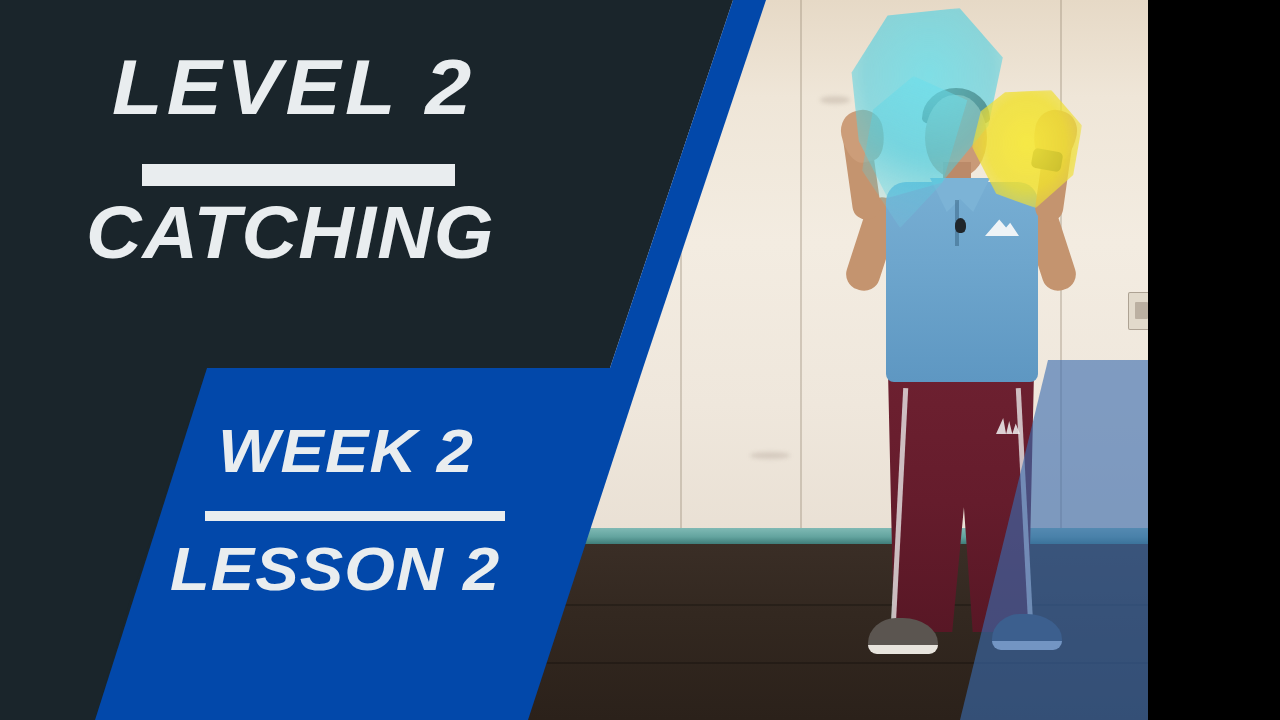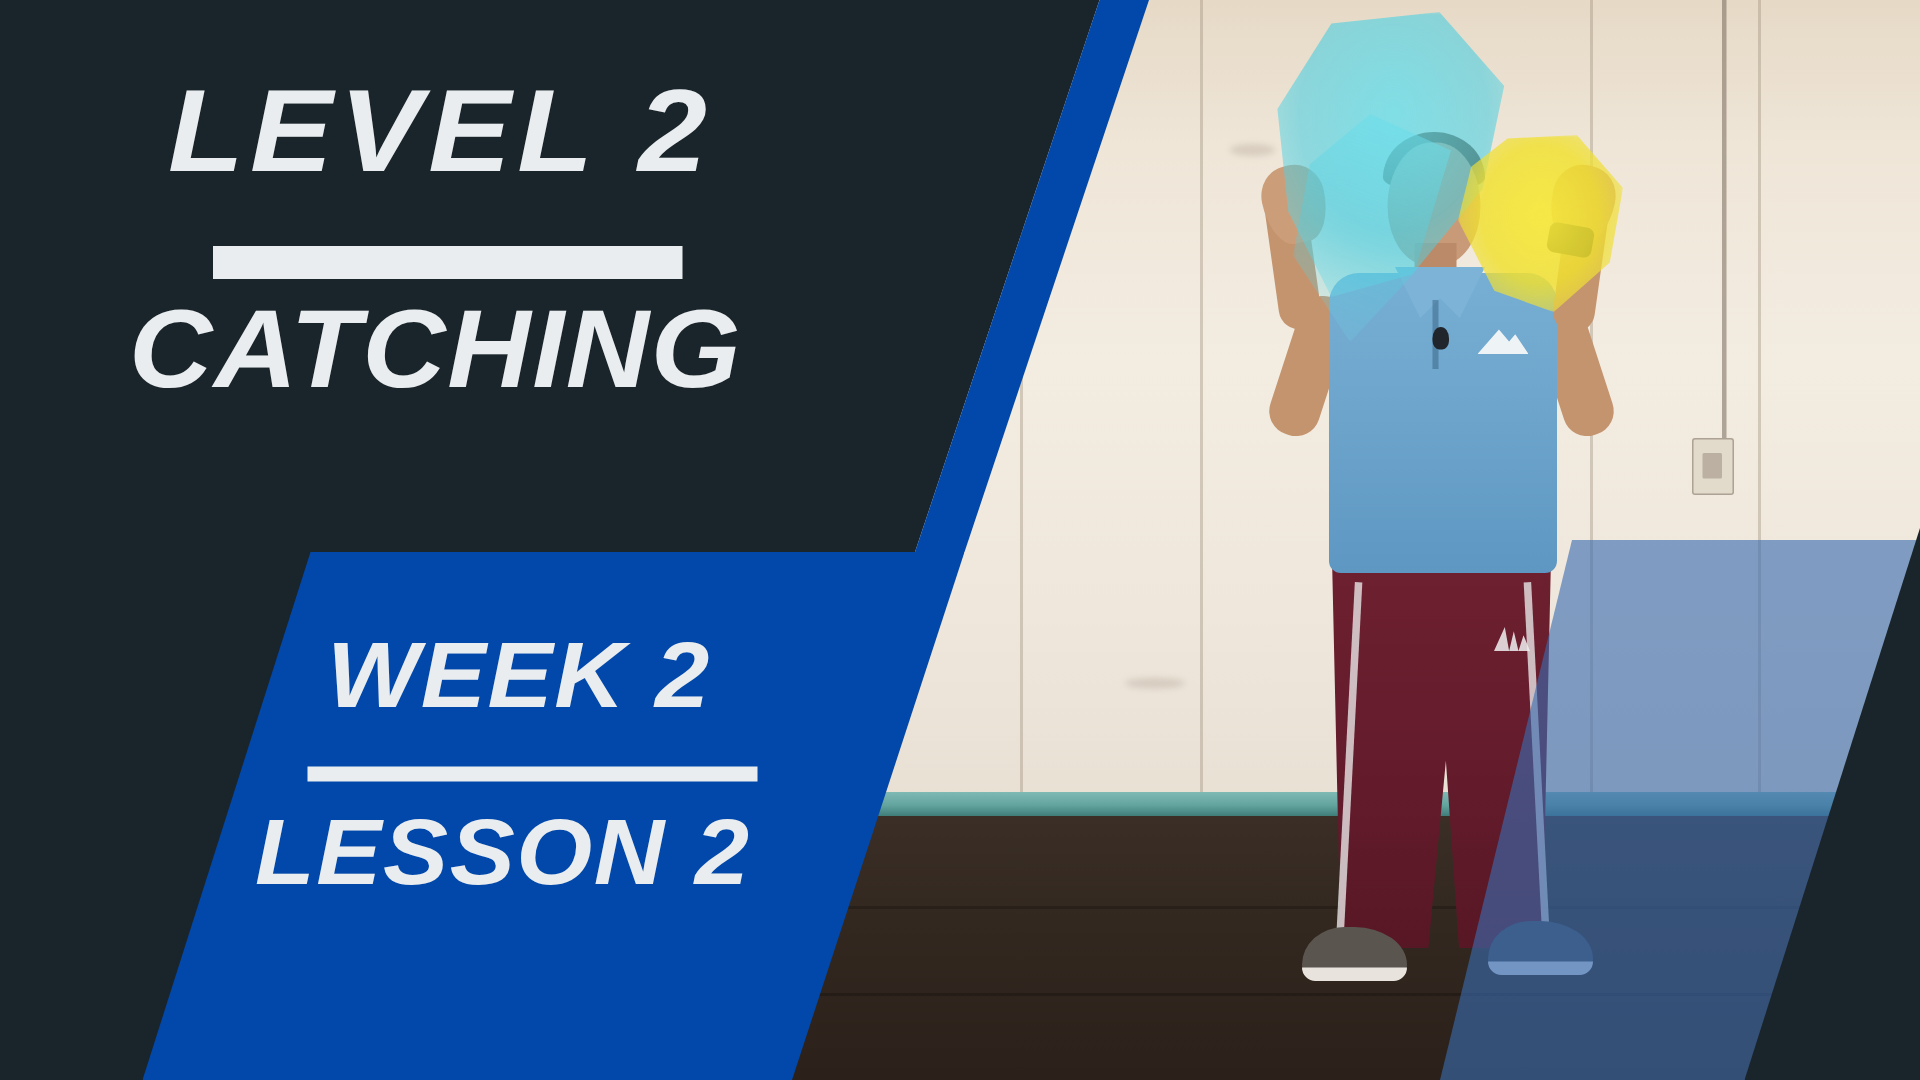--- a/index.html
+++ b/index.html
@@ -2,21 +2,21 @@
 <html><head>
 <meta charset="utf-8">
 <style>
   html, body {
     margin: 0;
     padding: 0;
     background: #000;
   }
   #stage {
     position: relative;
-    width: 1280px;
+    width: 1148px;
     height: 720px;
     overflow: hidden;
     background: #1a252b;
     font-family: "Liberation Sans", sans-serif;
   }
 
   
   .photo {
     position: absolute;
     inset: 0;

